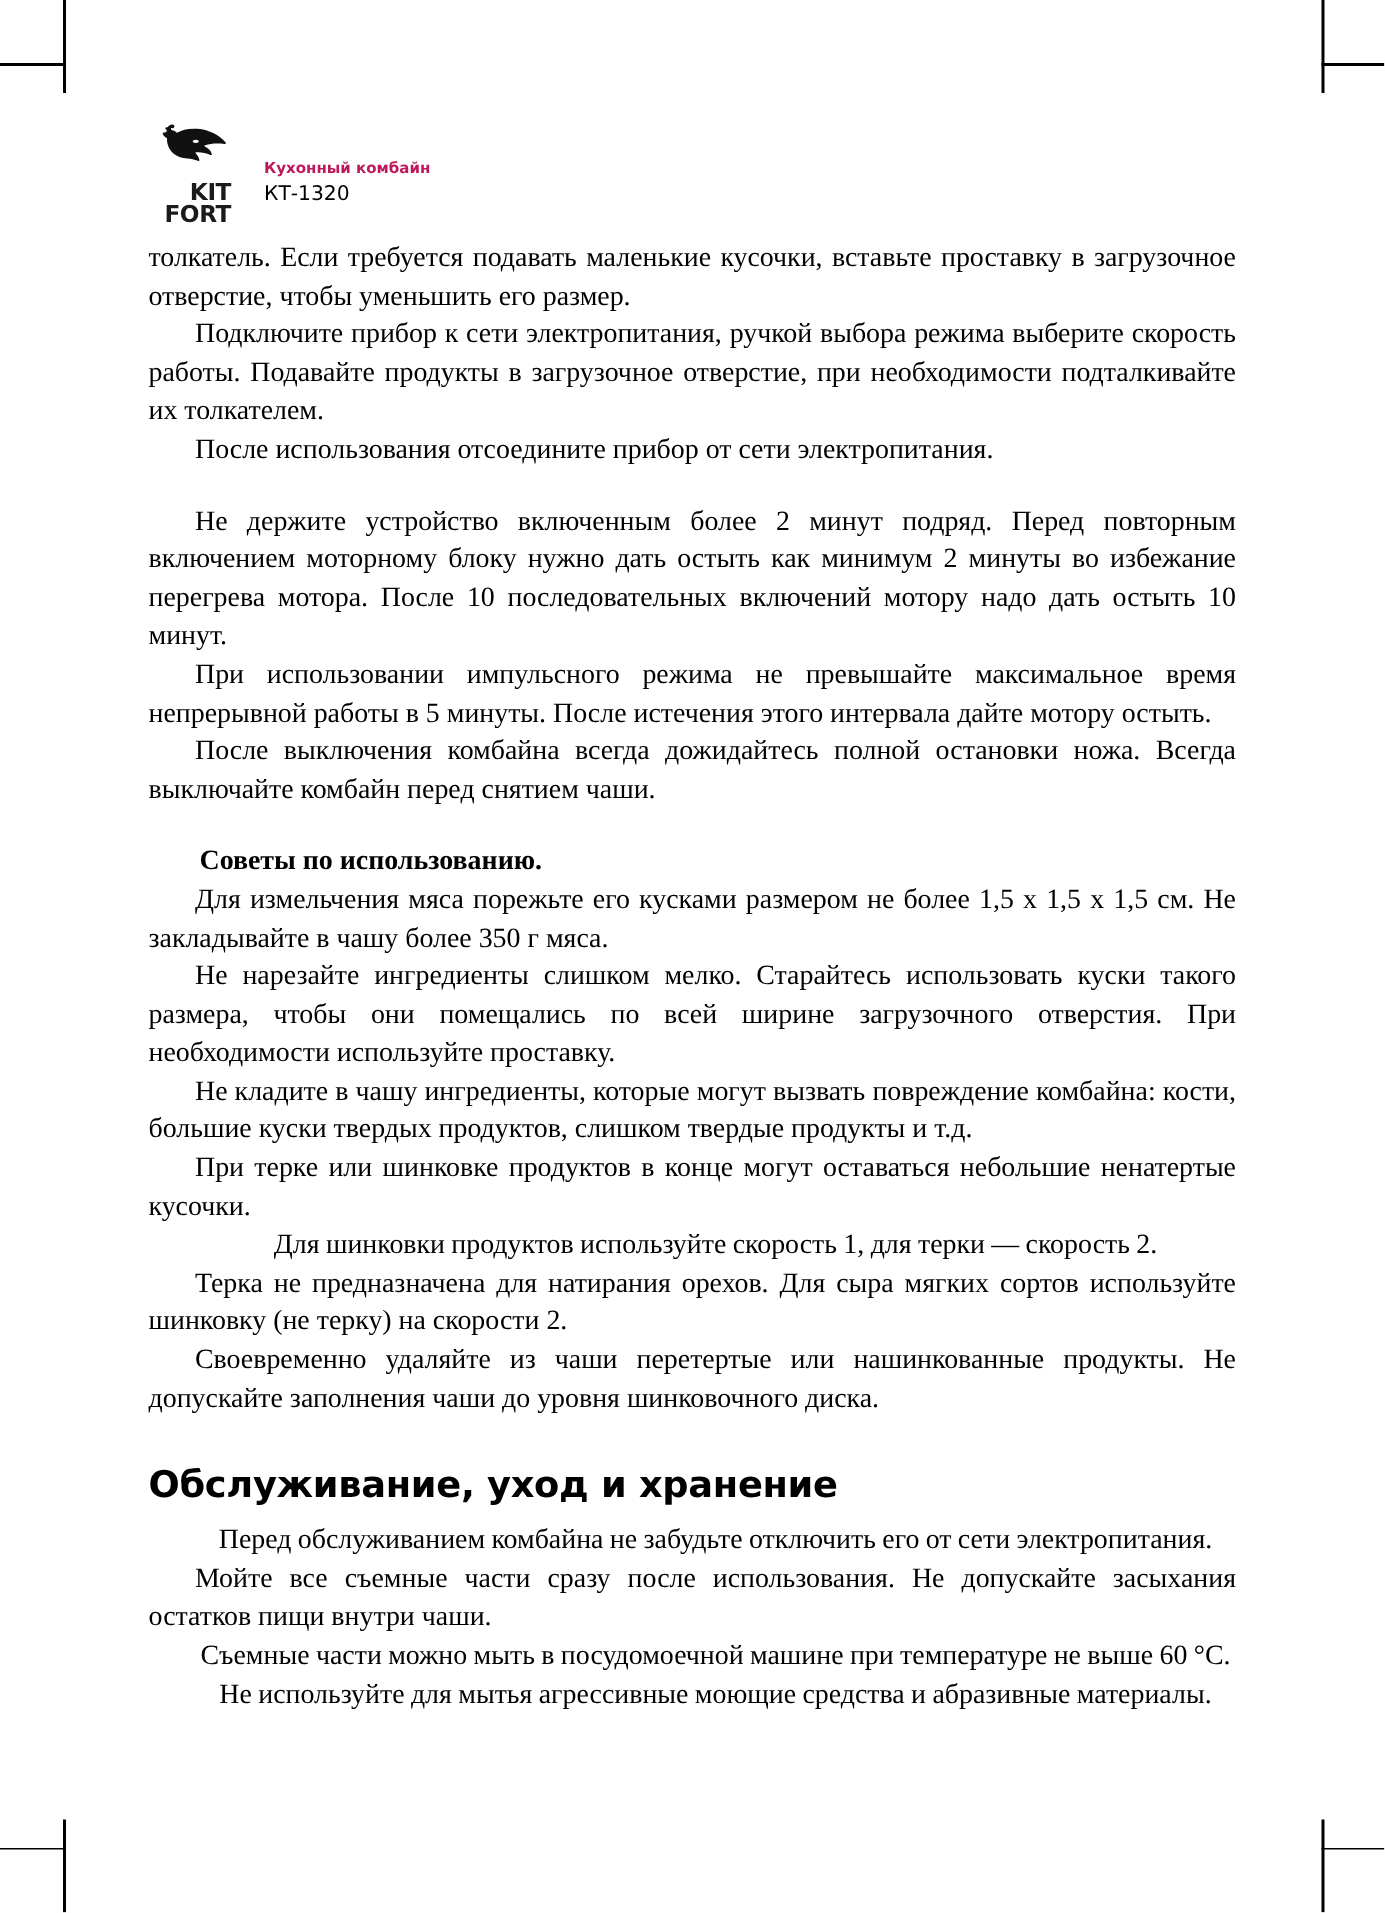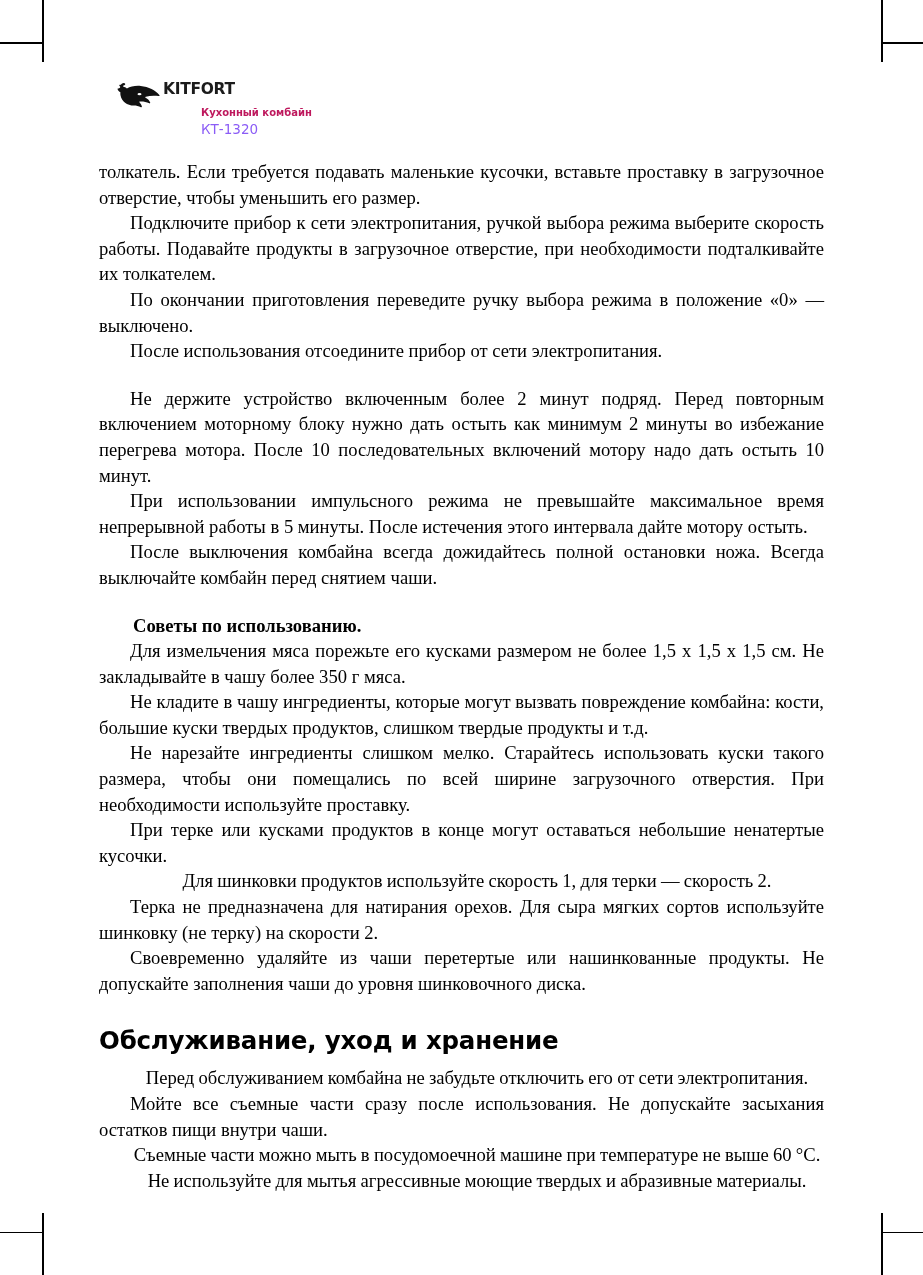--- a/index.html
+++ b/index.html
@@ -34,23 +34,23 @@
   
   .header {
     position: absolute;
     left: 88px;
     top: 82px;
     display: flex;
     align-items: flex-start;
   }
   .logo-block {
     display: flex;
-    align-items: flex-start;
+    flex-direction: column;
+    align-items: flex-end;
     width: 66px;
-    margin-left: 25px;
   }
   .logo-bird { display: block; }
   .logo-word {
     font-family: "DejaVu Sans", sans-serif;
     font-weight: bold;
     font-size: 15.5px;
     line-height: 15px;
     letter-spacing: -0.3px;
     color: #1b1b1b;
   }
@@ -63,21 +63,21 @@
     font-weight: bold;
     font-size: 10px;
     line-height: 17px;
     color: #be185d;
   }
   .product-model {
     font-family: "DejaVu Sans", sans-serif;
     font-weight: normal;
     font-size: 13.5px;
     line-height: 17px;
-    color: #8b5cf6;
+    color: #000000;
   }
 
   
   .content {
     position: absolute;
     left: 99px;
     top: 159px;
     width: 725px;
   }
   p.para {
@@ -146,45 +146,44 @@
     <div class="header-text">
       <div class="product-name">Кухонный комбайн</div>
       <div class="product-model">КТ-1320</div>
     </div>
   </div>
 
   <div class="content">
 
     <p class="para noindent">толкатель. Если требуется подавать маленькие кусочки, вставьте проставку в загрузочное отверстие, чтобы уменьшить его размер.</p>
     <p class="para">Подключите прибор к сети электропитания, ручкой выбора режима выберите скорость работы. Подавайте продукты в загрузочное отверстие, при необходимости подталкивайте их толкателем.</p>
-    <p class="para">По окончании приготовления переведите ручку выбора режима в положение «0» — выключено.</p>
     <p class="para">После использования отсоедините прибор от сети электропитания.</p>
 
     <div class="gap-md"></div>
 
     <p class="para">Не держите устройство включенным более 2 минут подряд. Перед повторным включением моторному блоку нужно дать остыть как минимум 2 минуты во избежание перегрева мотора. После 10 последовательных включений мотору надо дать остыть 10 минут.</p>
     <p class="para">При использовании импульсного режима не превышайте максимальное время непрерывной работы в 5 минуты. После истечения этого интервала дайте мотору остыть.</p>
     <p class="para">После выключения комбайна всегда дожидайтесь полной остановки ножа. Всегда выключайте комбайн перед снятием чаши.</p>
 
     <div class="gap-md"></div>
 
     <p class="subheading">Советы по использованию.</p>
     <p class="para">Для измельчения мяса порежьте его кусками размером не более 1,5 х 1,5 х 1,5 см. Не закладывайте в чашу более 350 г мяса.</p>
+    <p class="para">Не нарезайте ингредиенты слишком мелко. Старайтесь использовать куски такого размера, чтобы они помещались по всей ширине загрузочного отверстия. При необходимости используйте проставку.</p>
     <p class="para">Не кладите в чашу ингредиенты, которые могут вызвать повреждение комбайна: кости, большие куски твердых продуктов, слишком твердые продукты и т.д.</p>
-    <p class="para">Не нарезайте ингредиенты слишком мелко. Старайтесь использовать куски такого размера, чтобы они помещались по всей ширине загрузочного отверстия. При необходимости используйте проставку.</p>
-    <p class="para">При терке или кусками продуктов в конце могут оставаться небольшие ненатертые кусочки.</p>
+    <p class="para">При терке или шинковке продуктов в конце могут оставаться небольшие ненатертые кусочки.</p>
     <p class="para tight">Для шинковки продуктов используйте скорость 1, для терки — скорость 2.</p>
     <p class="para">Терка не предназначена для натирания орехов. Для сыра мягких сортов используйте шинковку (не терку) на скорости 2.</p>
     <p class="para">Своевременно удаляйте из чаши перетертые или нашинкованные продукты. Не допускайте заполнения чаши до уровня шинковочного диска.</p>
 
     <div class="gap-lg"></div>
 
     <h2 class="section-heading">Обслуживание, уход и хранение</h2>
 
     <div class="gap-sm"></div>
 
     <p class="para tight">Перед обслуживанием комбайна не забудьте отключить его от сети электропитания.</p>
     <p class="para">Мойте все съемные части сразу после использования. Не допускайте засыхания остатков пищи внутри чаши.</p>
     <p class="para tight">Съемные части  можно мыть в посудомоечной машине при температуре не выше 60 °C.</p>
-    <p class="para tight">Не используйте для мытья агрессивные моющие твердых и абразивные материалы.</p>
+    <p class="para tight">Не используйте для мытья агрессивные моющие средства и абразивные материалы.</p>
 
   </div>
 </div>
 
 </body></html>

